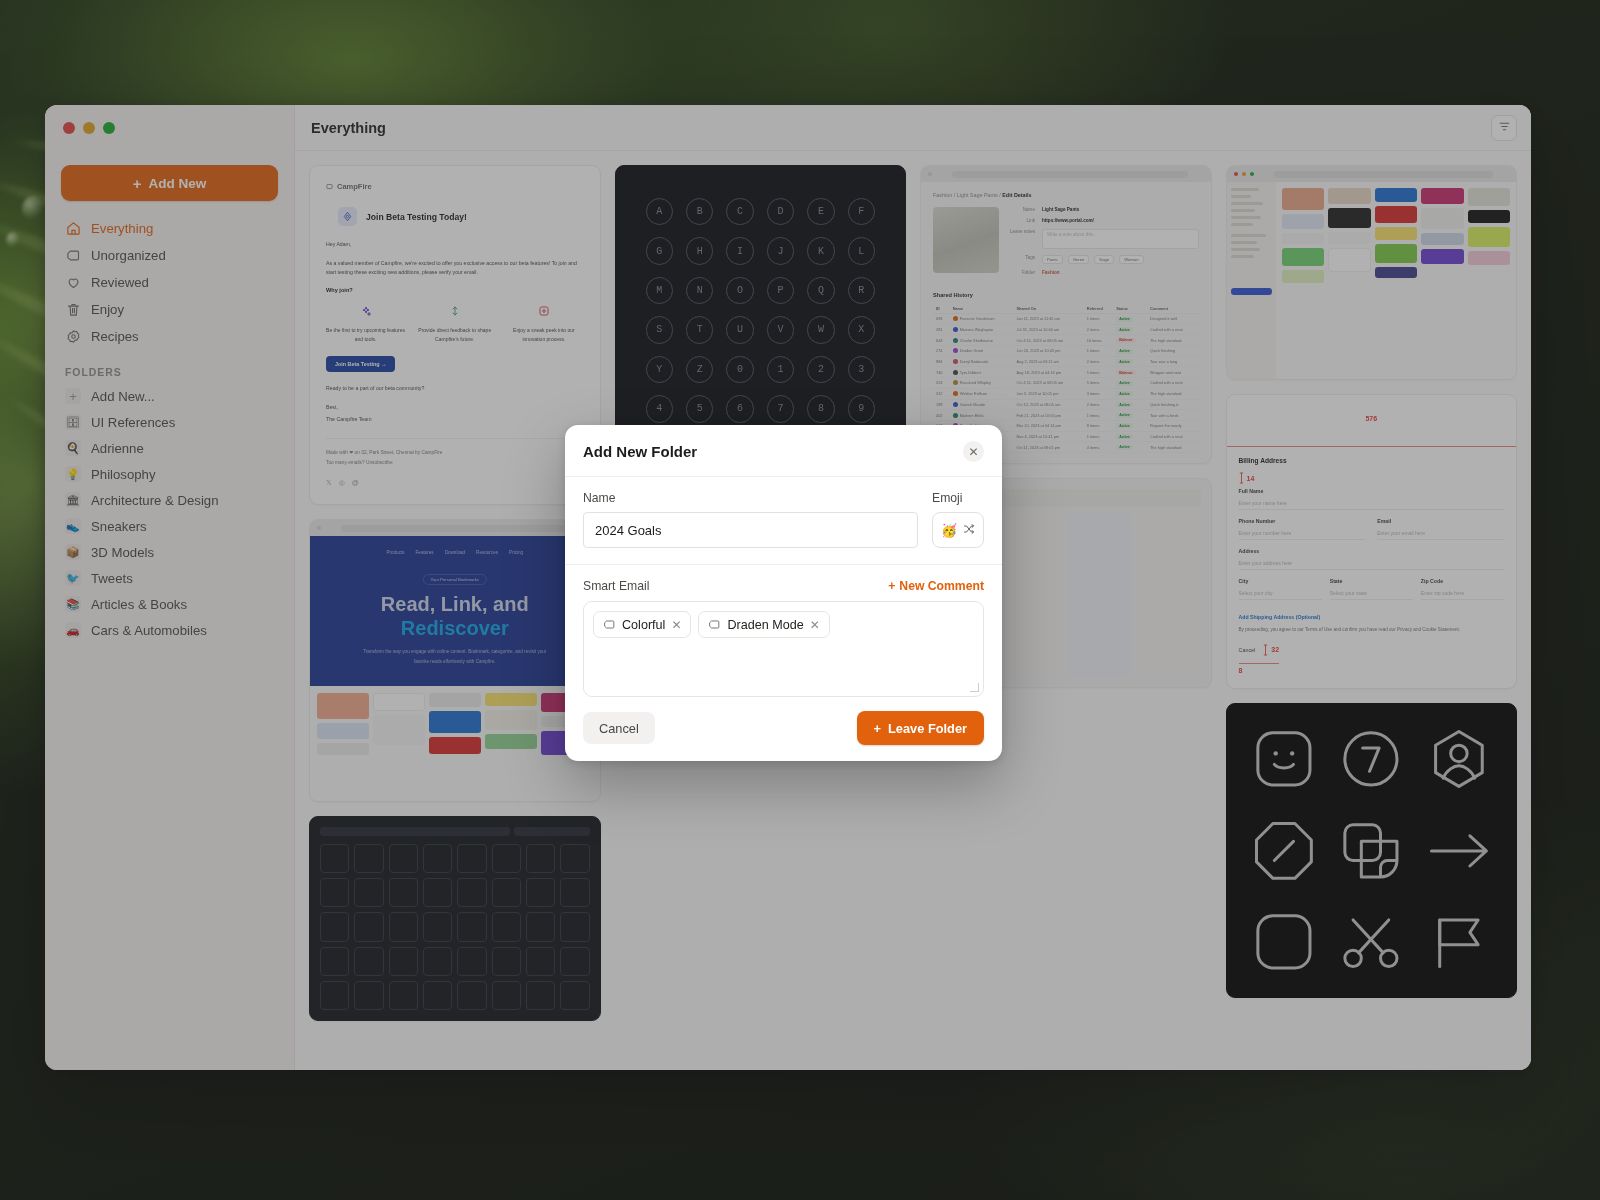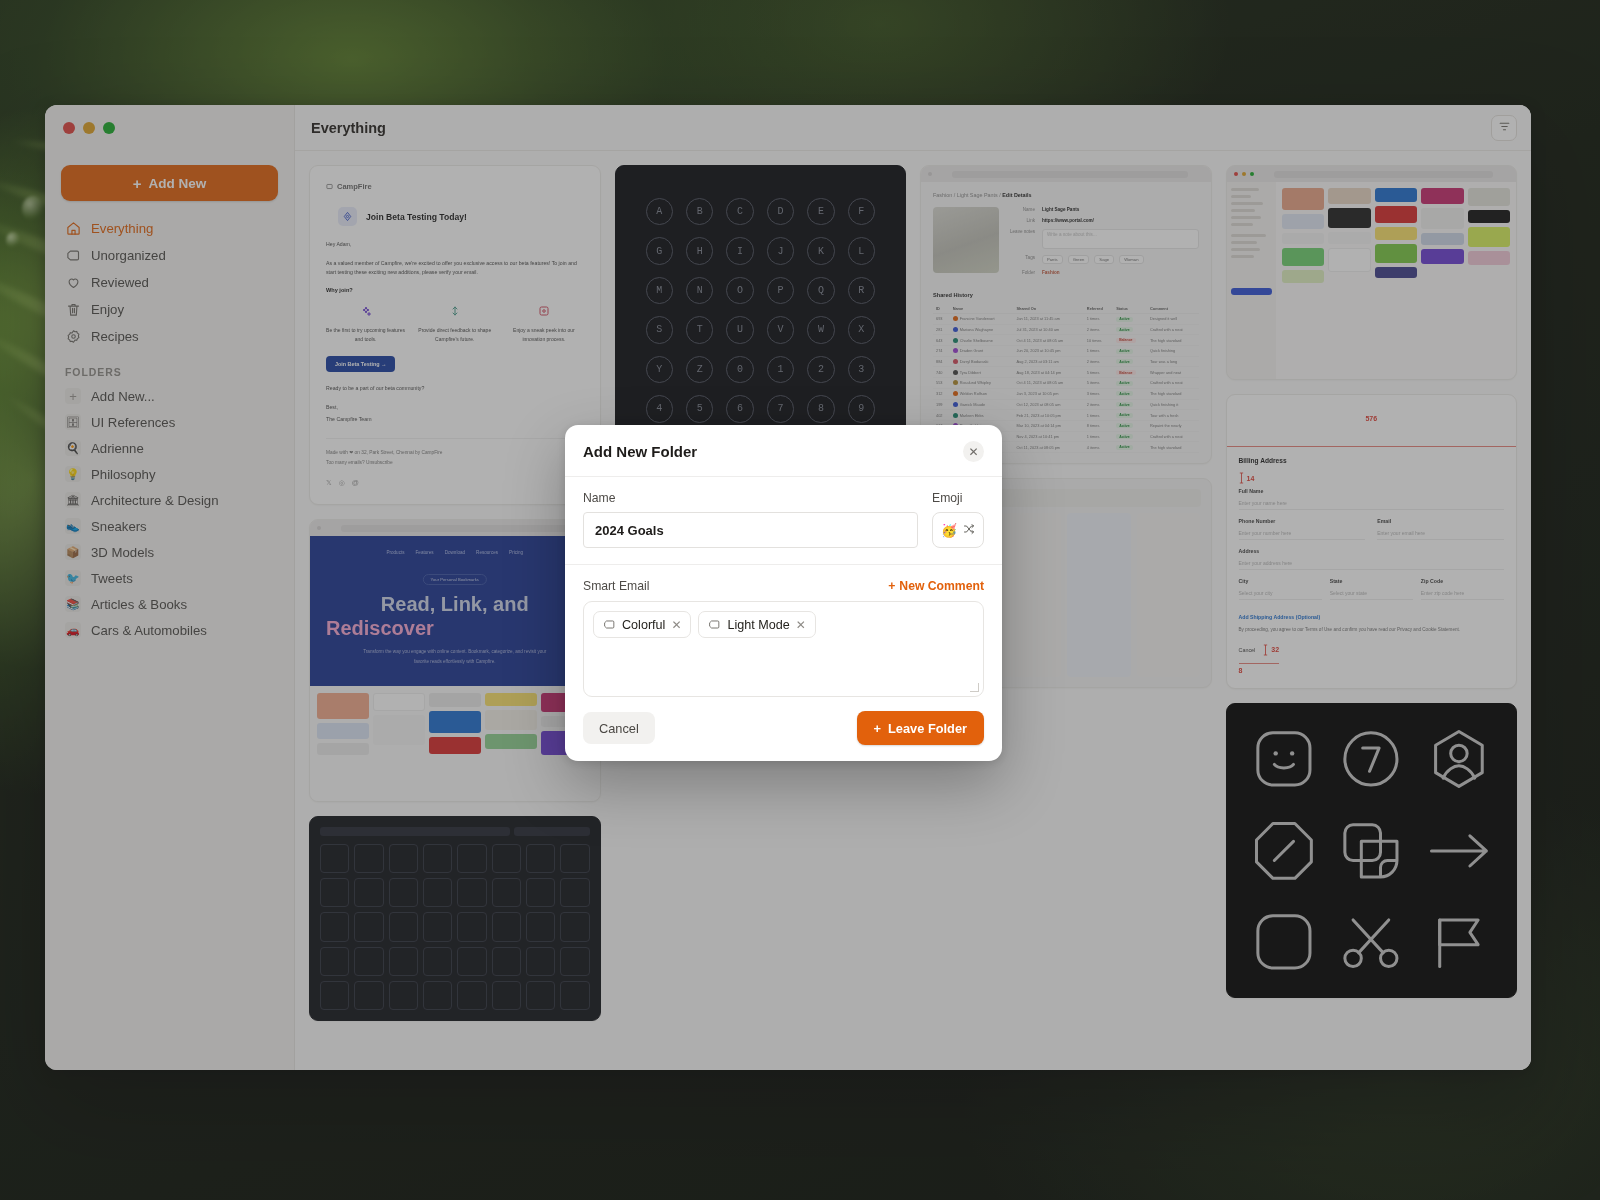--- a/index.html
+++ b/index.html
@@ -263,21 +263,20 @@
   #modal-body { padding: 14px 18px 0 18px; }
   .field-row { display:flex; gap: 14px; align-items:flex-end; }
   .field { flex: 1; }
   .field-label { font-size: 12.2px; color:#4e4b47; margin-bottom: 7px; display:block; }
   #name-input {
     width:100%; height: 36px; border-radius: 4px;
     border: 1px solid #e3e1de; background:#fff;
     padding: 0 11px; font-size: 13px; color:#1e1c1a;
     font-family: "Liberation Sans", sans-serif;
     outline: none;
-    font-weight: bold;
   }
   .emoji-field { flex: none; width: 52px; }
   #emoji-picker {
     height: 36px; border-radius: 8px; border:1px solid #e3e1de; background:#fff;
     display:flex; align-items:center; justify-content:center; gap: 5px; cursor:pointer;
   }
   #emoji-picker .e { font-size: 13px; line-height:1; }
   .divider { border-top:1px solid #eeedec; margin: 16px -18px 0 -18px; }
 
   .smart-head { display:flex; align-items:center; margin: 14px 0 8px 0; }
@@ -530,21 +529,21 @@
           <div style="background:#1b3491; padding: 14px 16px 20px 16px;">
             <div style="display:flex;gap:11px;justify-content:center;font-size:4.6px;color:#aebbe6;margin-bottom:12px">
               <span>Products</span>
               <span>Features</span>
               <span>Download</span>
               <span>Resources</span>
               <span>Pricing</span>
             </div>
             <div style="text-align:center;font-size:4.2px;color:#c2cbe9;border:1px solid #3b54a6;border-radius:8px;padding:2px 7px;display:inline-block;margin:0 auto 7px;width:auto;position:relative;left:50%;transform:translateX(-50%)">Your Personal Bookmarks</div>
             <div style="text-align:center;font-size:20px;font-weight:700;color:#cfd6ea;line-height:1.2">Read, Link, and</div>
-            <div style="font-size:20px;font-weight:700;color:#f9a8d4;line-height:1.2;margin-bottom:7px">Rediscover</div>
+            <div style="text-align:center;font-size:20px;font-weight:700;color:#0ea5e9;line-height:1.2;margin-bottom:7px">Rediscover</div>
             <div style="text-align:center;font-size:4.6px;color:#aab5dd;line-height:2;padding:0 30px">Transform the way you engage with online content. Bookmark, categorize, and revisit your favorite reads effortlessly with Campfire.</div>
           </div>
           <div class="mood-main" style="column-count:5;padding:7px;background:#fafafa;height:115px;overflow:hidden">
             <div class="mood-tile" style="height:26px;background:#f2a98b"></div>
             <div class="mood-tile" style="height:16px;background:#dbe4f5"></div>
             <div class="mood-tile" style="height:12px;background:#ececec"></div>
             <div class="mood-tile" style="height:18px;background:#ffffff;border:1px solid #eee"></div>
             <div class="mood-tile" style="height:30px;background:#f6f6f6"></div>
             <div class="mood-tile" style="height:14px;background:#e9e9e9"></div>
             <div class="mood-tile" style="height:22px;background:#1f6fd0"></div>
@@ -1113,21 +1112,21 @@
         </span>
         <span>Colorful</span>
         <span class="x">✕</span>
       </div>
       <div class="chip">
         <span class="tagico">
           <svg width="13" height="13" viewBox="0 0 24 24" fill="none" stroke="#76736e" stroke-width="1.8" stroke-linejoin="round">
               <path d="M3 8.8 6.6 5.5H18a2 2 0 0 1 2 2v9a2 2 0 0 1-2 2H6.6L3 15.2z"></path>
             </svg>
         </span>
-        <span>Light Mode</span>
+        <span>Draden Mode</span>
         <span class="x">✕</span>
       </div>
       <div id="resize-grip"></div>
     </div>
   </div>
 
   <div id="modal-footer">
     <button id="cancel-button">Cancel</button>
     <button id="create-folder-button">
       <span>+</span>

